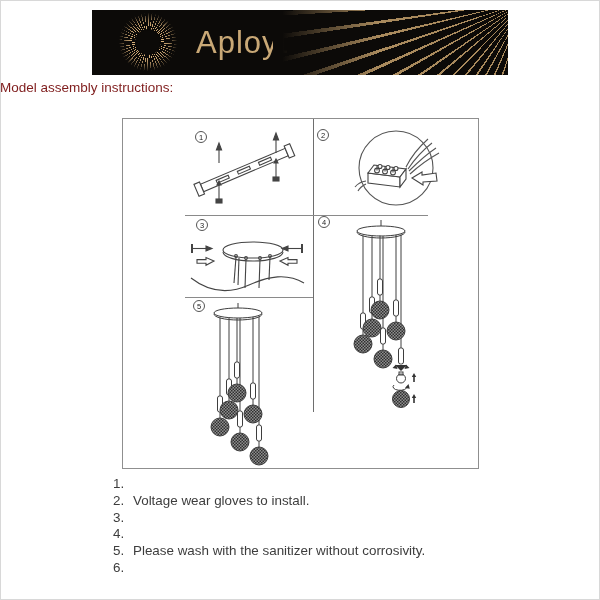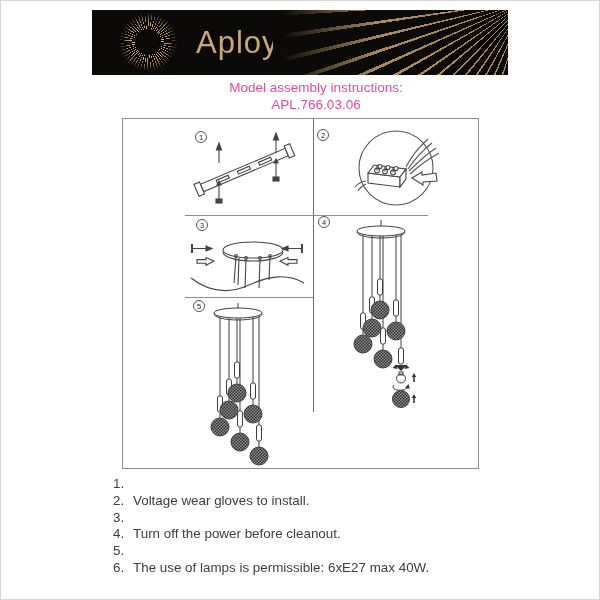--- a/index.html
+++ b/index.html
@@ -15,21 +15,21 @@
   .sunburst::after{content:"";position:absolute;left:50%;top:50%;width:24px;height:24px;margin:-12px 0 0 -12px;
       border-radius:50%;background:#0c0a08;box-shadow:0 0 0 1px #0c0a08;}
   .brand{position:absolute;left:104px;top:0;height:65px;display:flex;align-items:center;
       color:#c9a876;font-size:31px;letter-spacing:1px;font-weight:400;}
   .rays{position:absolute;right:0;top:0;width:235px;height:65px;
       background:
         linear-gradient(to left, rgba(12,10,8,0) 55%, #0c0a08 96%),
         repeating-conic-gradient(from 150deg at 108% -14%, #a98a5d 0deg 1.05deg, rgba(12,10,8,0) 1.05deg 5.3deg);}
 
   
-  .title{position:absolute;left:0;right:0;top:79px;text-align:center;color:#ec4899;padding-left:32px;}
+  .title{position:absolute;left:0;right:0;top:79px;color:#7f1d1d;}
   .title .l1{font-size:13.5px;line-height:17px;}
   .title .l2{font-size:13.5px;line-height:17px;}
 
   
   .dbox{position:absolute;left:122px;top:118px;width:357px;height:351px;box-sizing:border-box;
         border:1px solid #8f8f8f;background:#fff;}
   .vline{position:absolute;left:190px;top:0;width:1px;height:293px;background:#6e6e6e;}
   .hline1{position:absolute;left:62px;top:96px;width:243px;height:1px;background:#8a8a8a;}
   .hline2{position:absolute;left:62px;top:178px;width:128px;height:1px;background:#8a8a8a;}
   .pnum{position:absolute;width:12px;height:12px;border:1px solid #555;border-radius:50%;
@@ -47,21 +47,20 @@
 <div id="stage">
 
   <div class="banner">
     <div class="sunburst"></div>
     <div class="brand">Aployt</div>
     <div class="rays"></div>
   </div>
 
   <div class="title">
     <div class="l1">Model assembly instructions:</div>
-    <div class="l2">APL.766.03.06</div>
   </div>
 
   <div class="dbox">
     <div class="vline"></div>
     <div class="hline1"></div>
     <div class="hline2"></div>
 
     <div class="pnum" style="left:72px;top:12px;">1</div>
     <div class="pnum" style="left:194px;top:10px;">2</div>
     <div class="pnum" style="left:73px;top:100px;">3</div>
@@ -236,24 +235,23 @@
     </div>
     <div class="row">
       <span class="n">2.</span>
       <span>Voltage wear gloves to install.</span>
     </div>
     <div class="row">
       <span class="n">3.</span>
     </div>
     <div class="row">
       <span class="n">4.</span>
-      <span>Turn off the power before cleanout.</span>
     </div>
     <div class="row">
       <span class="n">5.</span>
+      <span>Please wash with the sanitizer without corrosivity.</span>
     </div>
     <div class="row">
       <span class="n">6.</span>
-      <span>The use of lamps is permissible: 6xE27 max 40W.</span>
     </div>
   </div>
 
 </div>
 
 </body></html>

